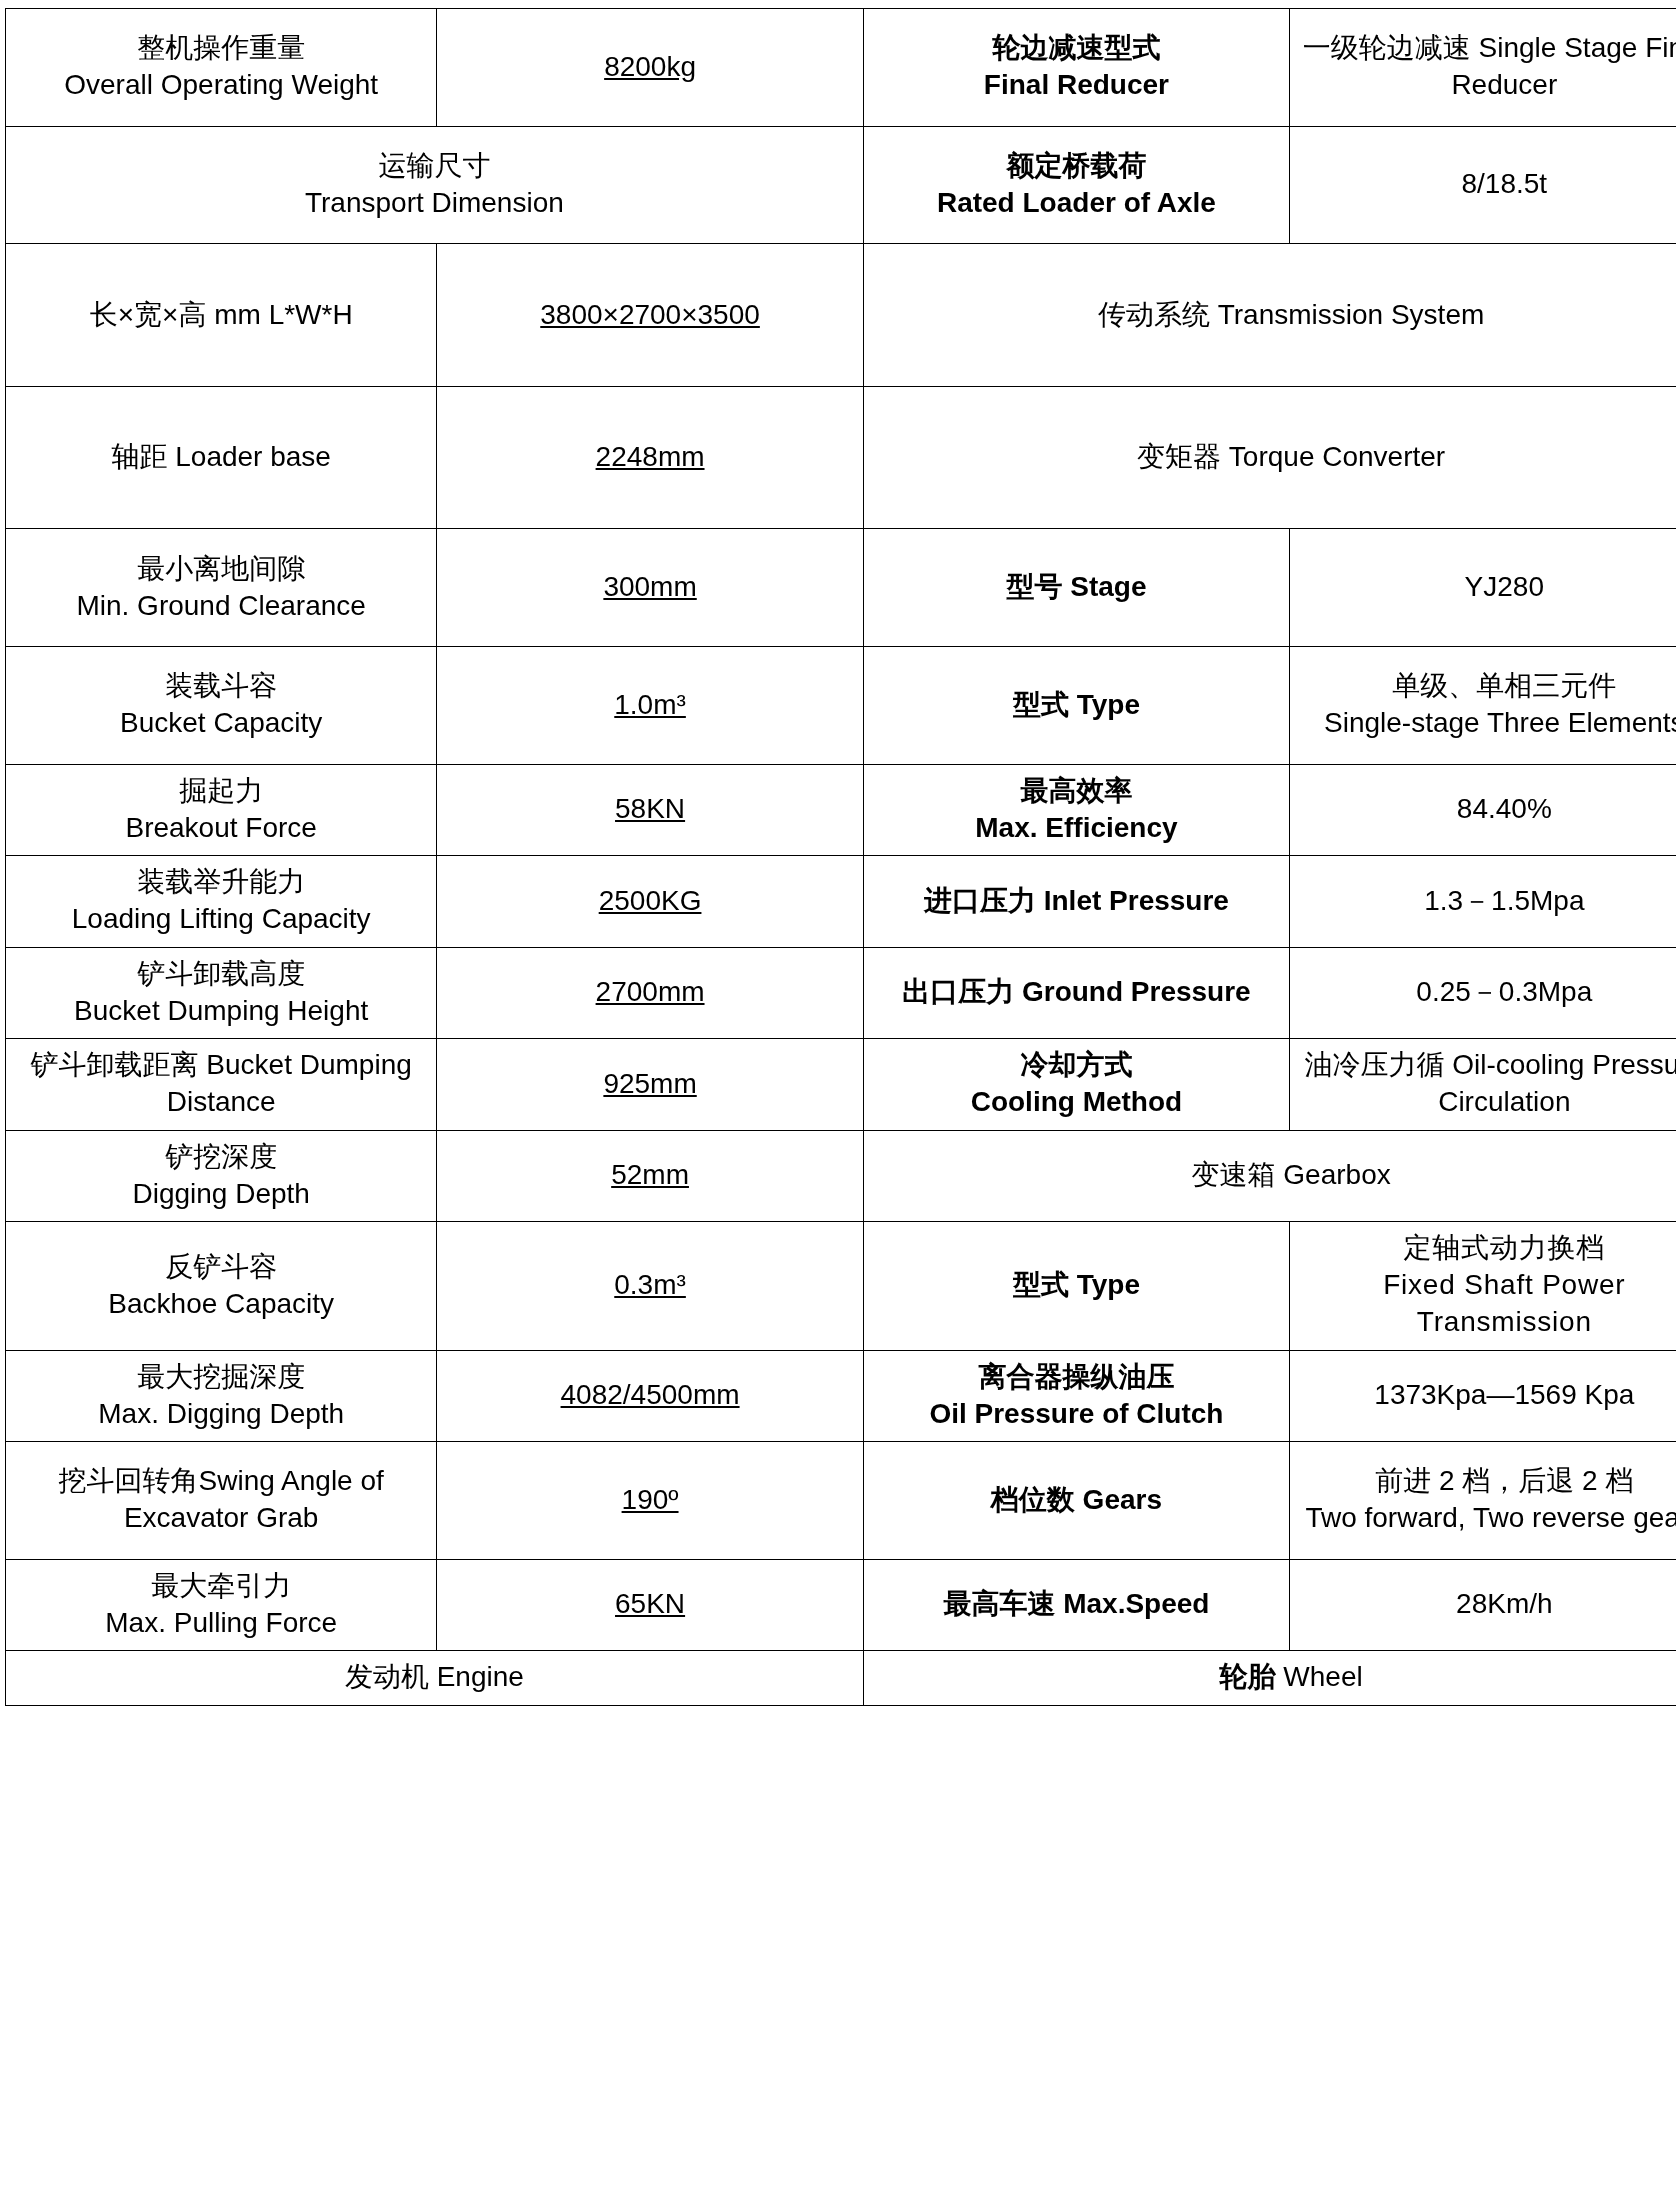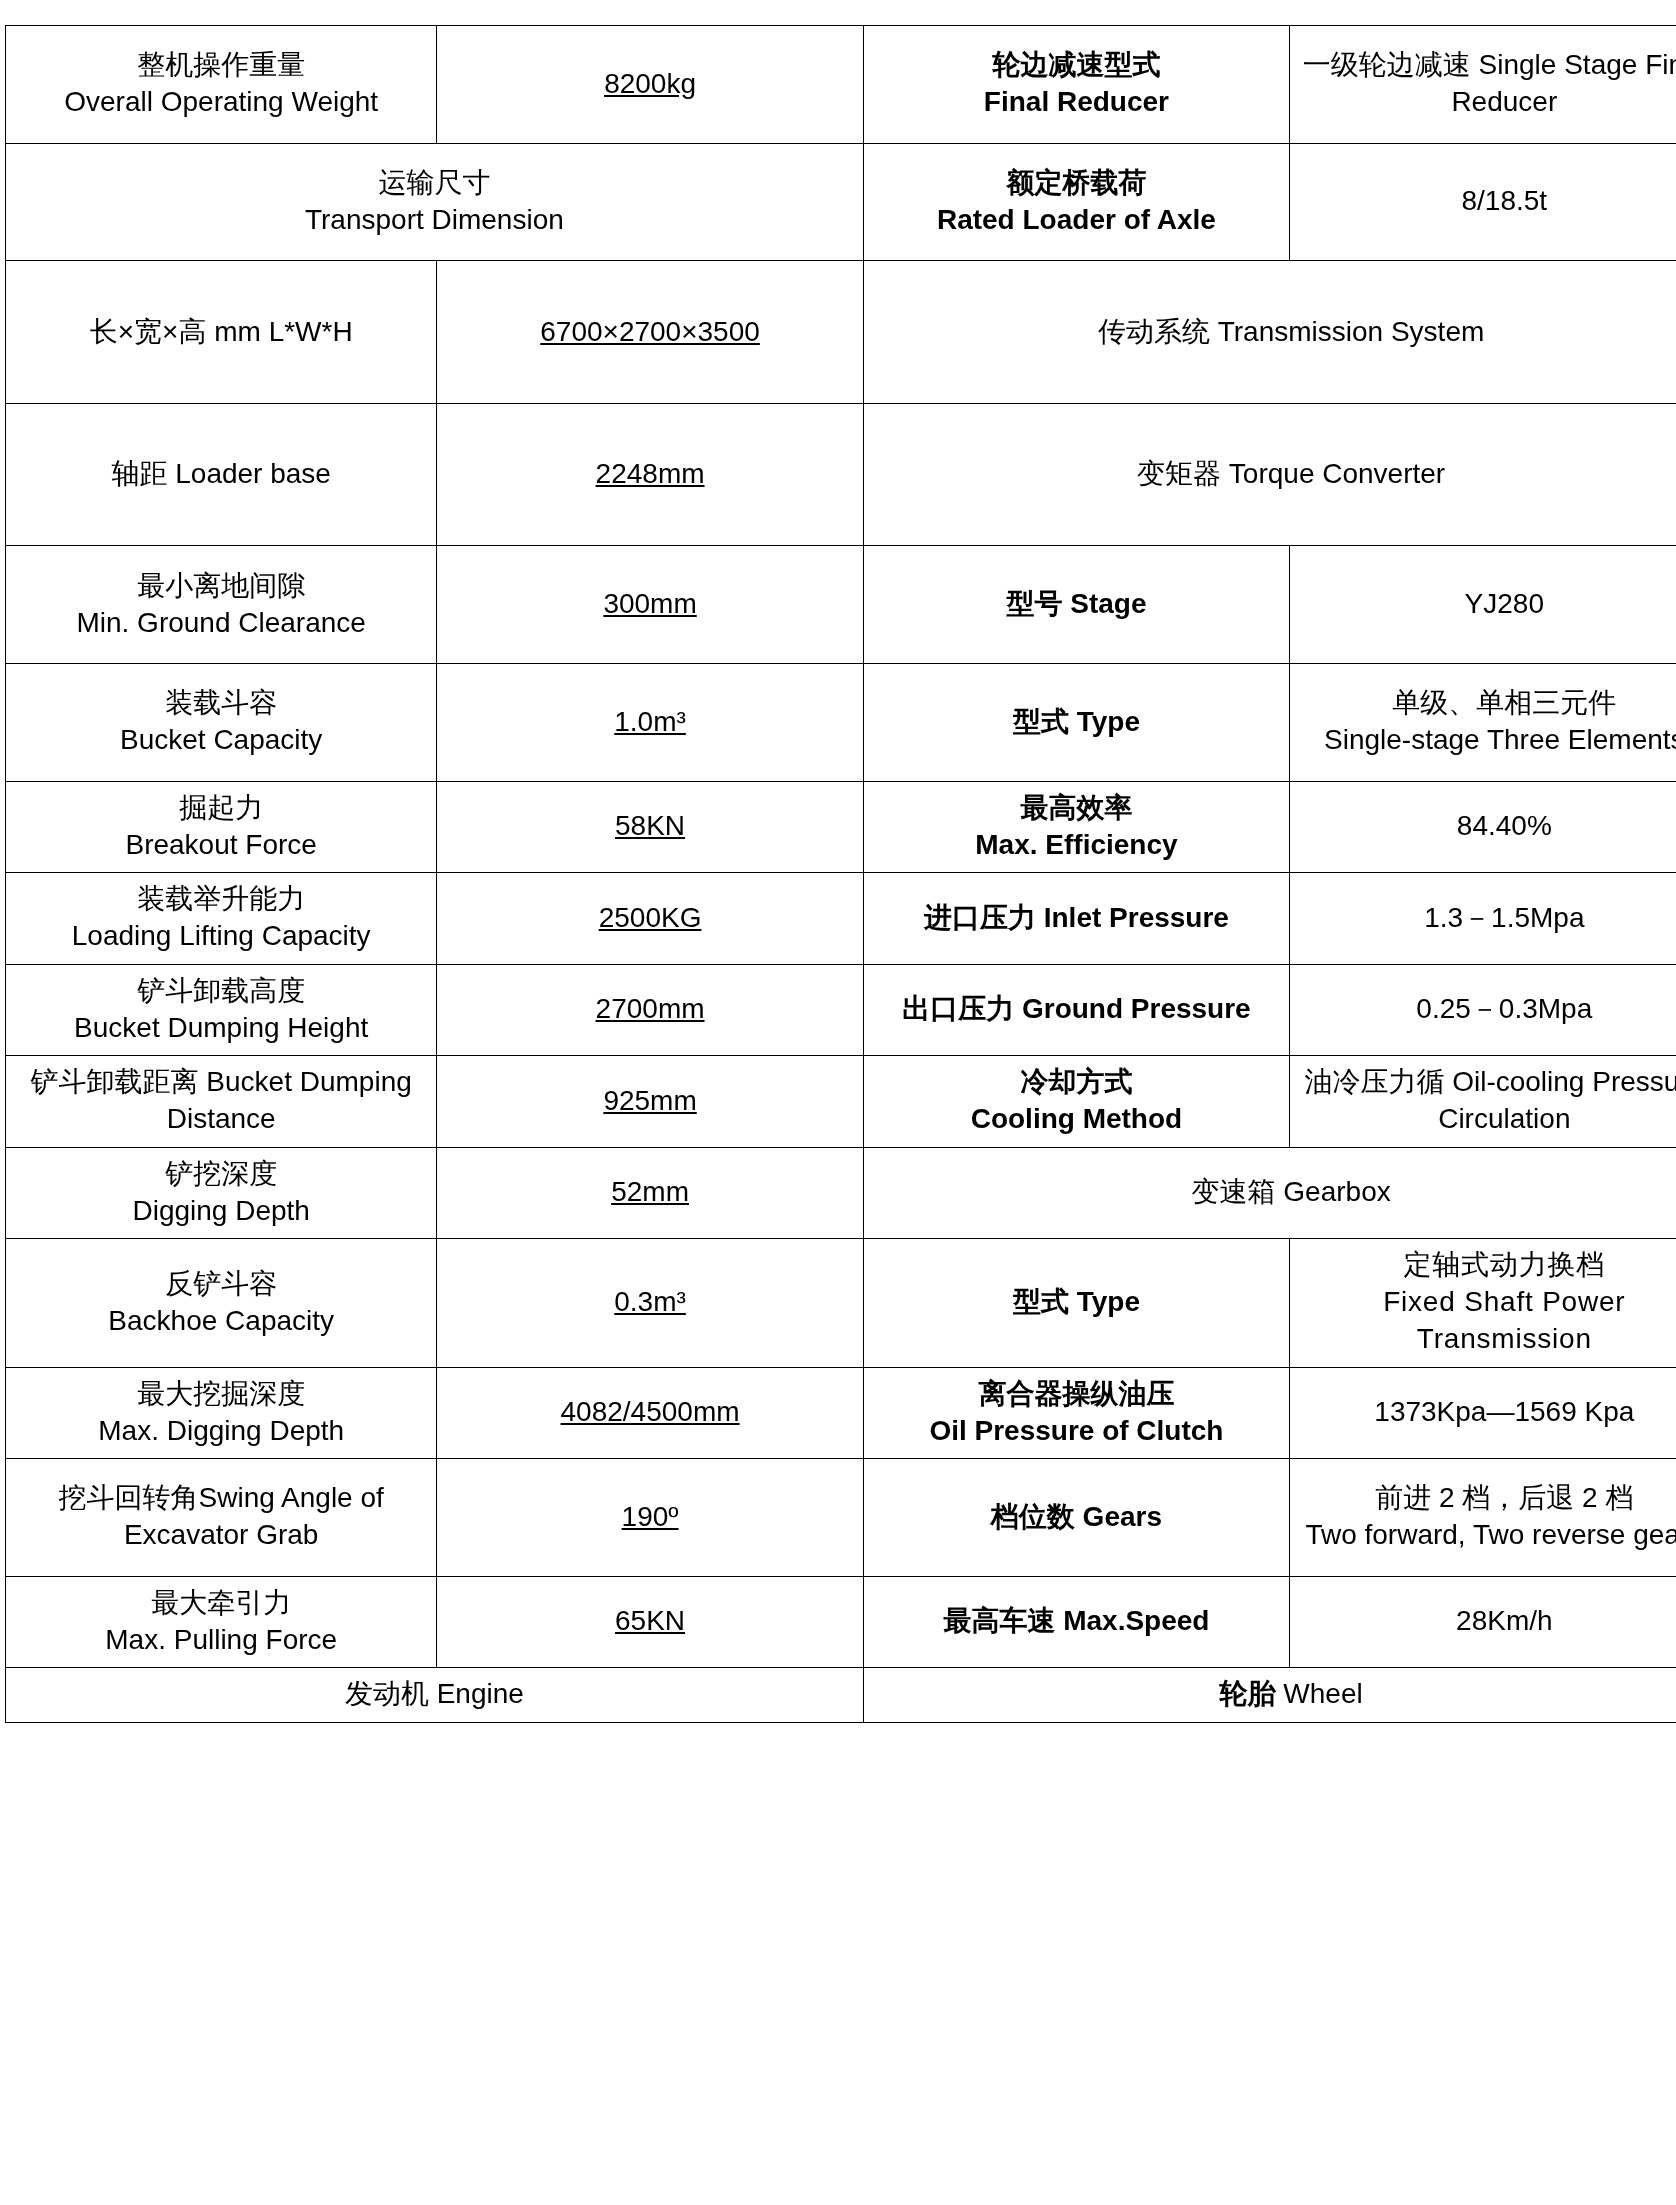--- a/index.html
+++ b/index.html
@@ -8,21 +8,21 @@
     background: #ffffff;
   }
   body {
     font-family: "Liberation Sans", sans-serif;
     color: #000000;
   }
   .page {
     width: 1676px;
     min-height: 2205px;
     box-sizing: border-box;
-    padding: 25px 5px 0 5px;
+    padding: 8px 5px 0 5px;
     background: #ffffff;
   }
   table.spec {
     width: 1658px;
     margin: 0 auto;
     border-collapse: collapse;
     table-layout: fixed;
   }
   table.spec td {
     border: 0.8px solid #000000;
@@ -68,21 +68,21 @@
       </tr>
 
       <tr>
         <td class="tall" colspan="2">运输尺寸<br>Transport Dimension</td>
         <td class="c2 tall">额定桥载荷<br>Rated Loader of Axle</td>
         <td class="c3 tall">8/18.5t</td>
       </tr>
 
       <tr>
         <td class="c0 xtall">长×宽×高 mm L*W*H</td>
-        <td class="c1 xtall">6700×2700×3500</td>
+        <td class="c1 xtall">3800×2700×3500</td>
         <td class="xtall" colspan="2">传动系统 Transmission System</td>
       </tr>
 
       <tr>
         <td class="c0 xtall">轴距 Loader base</td>
         <td class="c1 xtall">2248mm</td>
         <td class="xtall" colspan="2">变矩器 Torque Converter</td>
       </tr>
 
       <tr>

